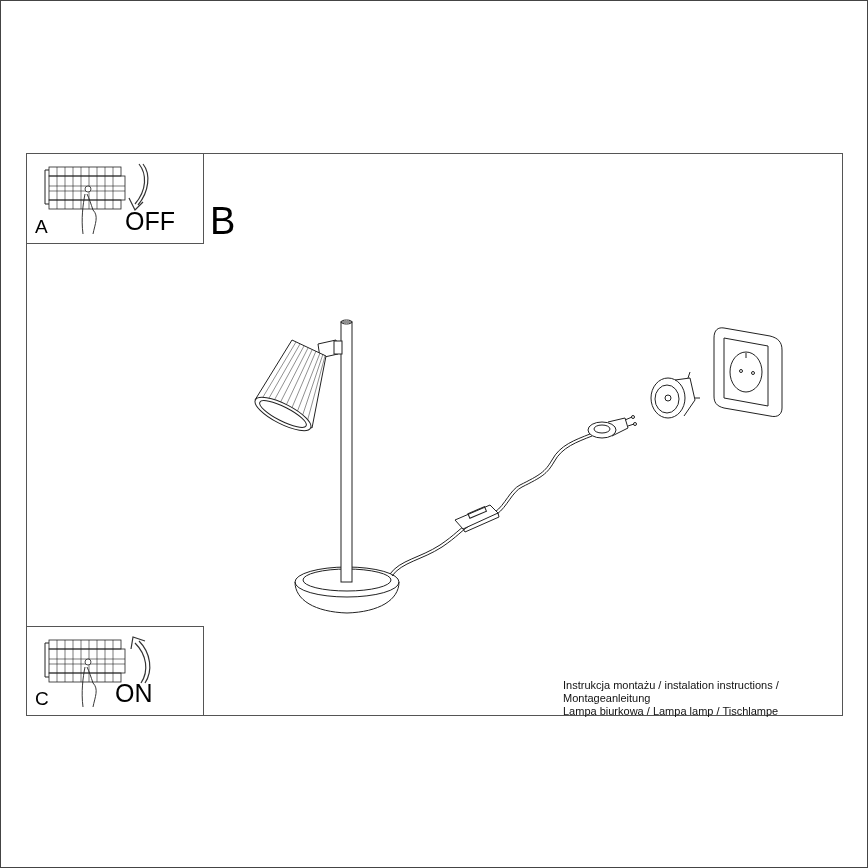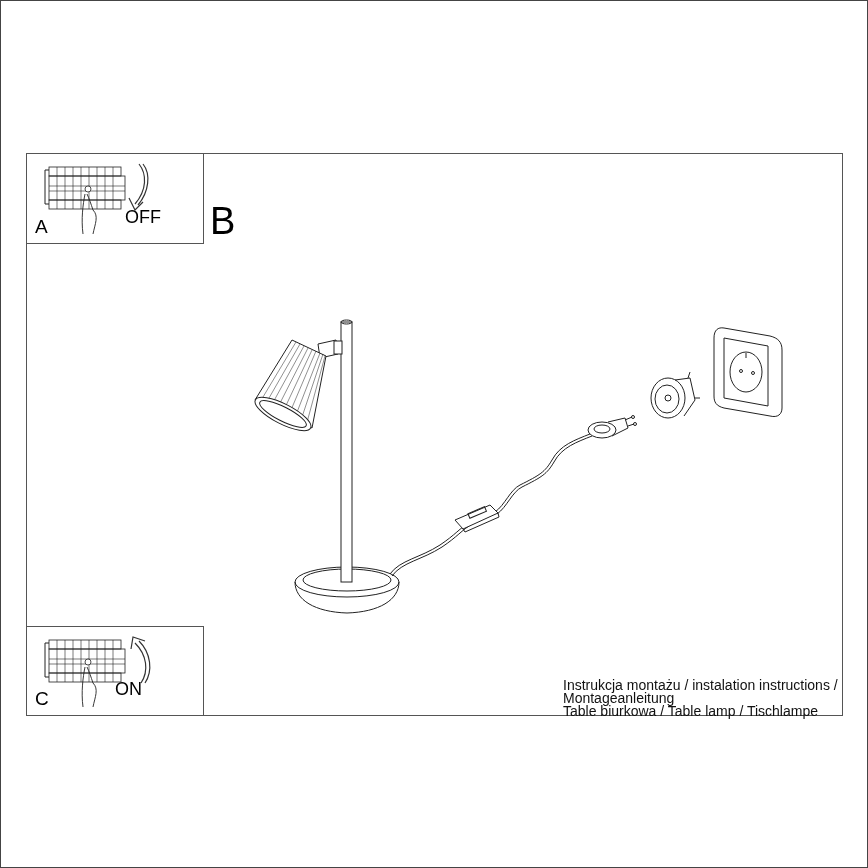--- a/index.html
+++ b/index.html
@@ -3,23 +3,23 @@
 <meta charset="utf-8">
 <style>
   html,body{margin:0;padding:0;background:#fff;}
   body{width:868px;height:868px;position:relative;overflow:hidden;font-family:"Liberation Sans",sans-serif;color:#000;}
   .outer{position:absolute;left:0;top:0;width:866px;height:866px;border:1px solid #444;}
   .inner{position:absolute;left:26px;top:153px;width:815px;height:561px;border:1px solid #555;}
   .step-box{position:absolute;border:1px solid #555;background:#fff;}
   .step-a{left:26px;top:153px;width:176px;height:89px;}
   .step-c{left:26px;top:626px;width:176px;height:88px;}
   .step-letter{position:absolute;font-size:19px;}
-  .step-word{position:absolute;font-size:18px;}
+  .step-word{position:absolute;font-size:25px;}
   .big-b{position:absolute;left:210px;top:202px;font-size:38px;line-height:1;}
-  .caption{position:absolute;left:563px;top:679px;font-size:14px;line-height:13px;color:#111;}
+  .caption{position:absolute;left:563px;top:679px;font-size:11px;line-height:13px;color:#111;}
   svg{position:absolute;overflow:visible;}
 </style>
 </head>
 <body>
 
 <div class="outer"></div>
 <div class="inner"></div>
 
 <div class="step-box step-a">
   <svg style="left:14px;top:10px;" width="100" height="70" viewBox="0 0 100 70">
@@ -157,14 +157,14 @@
       <ellipse cx="746" cy="372" rx="16" ry="20"></ellipse>
       <circle cx="741" cy="371" r="1.5"></circle>
       <circle cx="753" cy="373" r="1.5"></circle>
       <line x1="746" y1="353" x2="746" y2="358"></line>
     </g>
   </g>
 </svg>
 
 <div class="caption">
   <div>Instrukcja montażu / instalation instructions / Montageanleitung</div>
-  <div>Table biurkowa / Table lamp / Tischlampe</div>
+  <div>Lampa biurkowa / Lampa lamp / Tischlampe</div>
 </div>
 
 </body></html>

